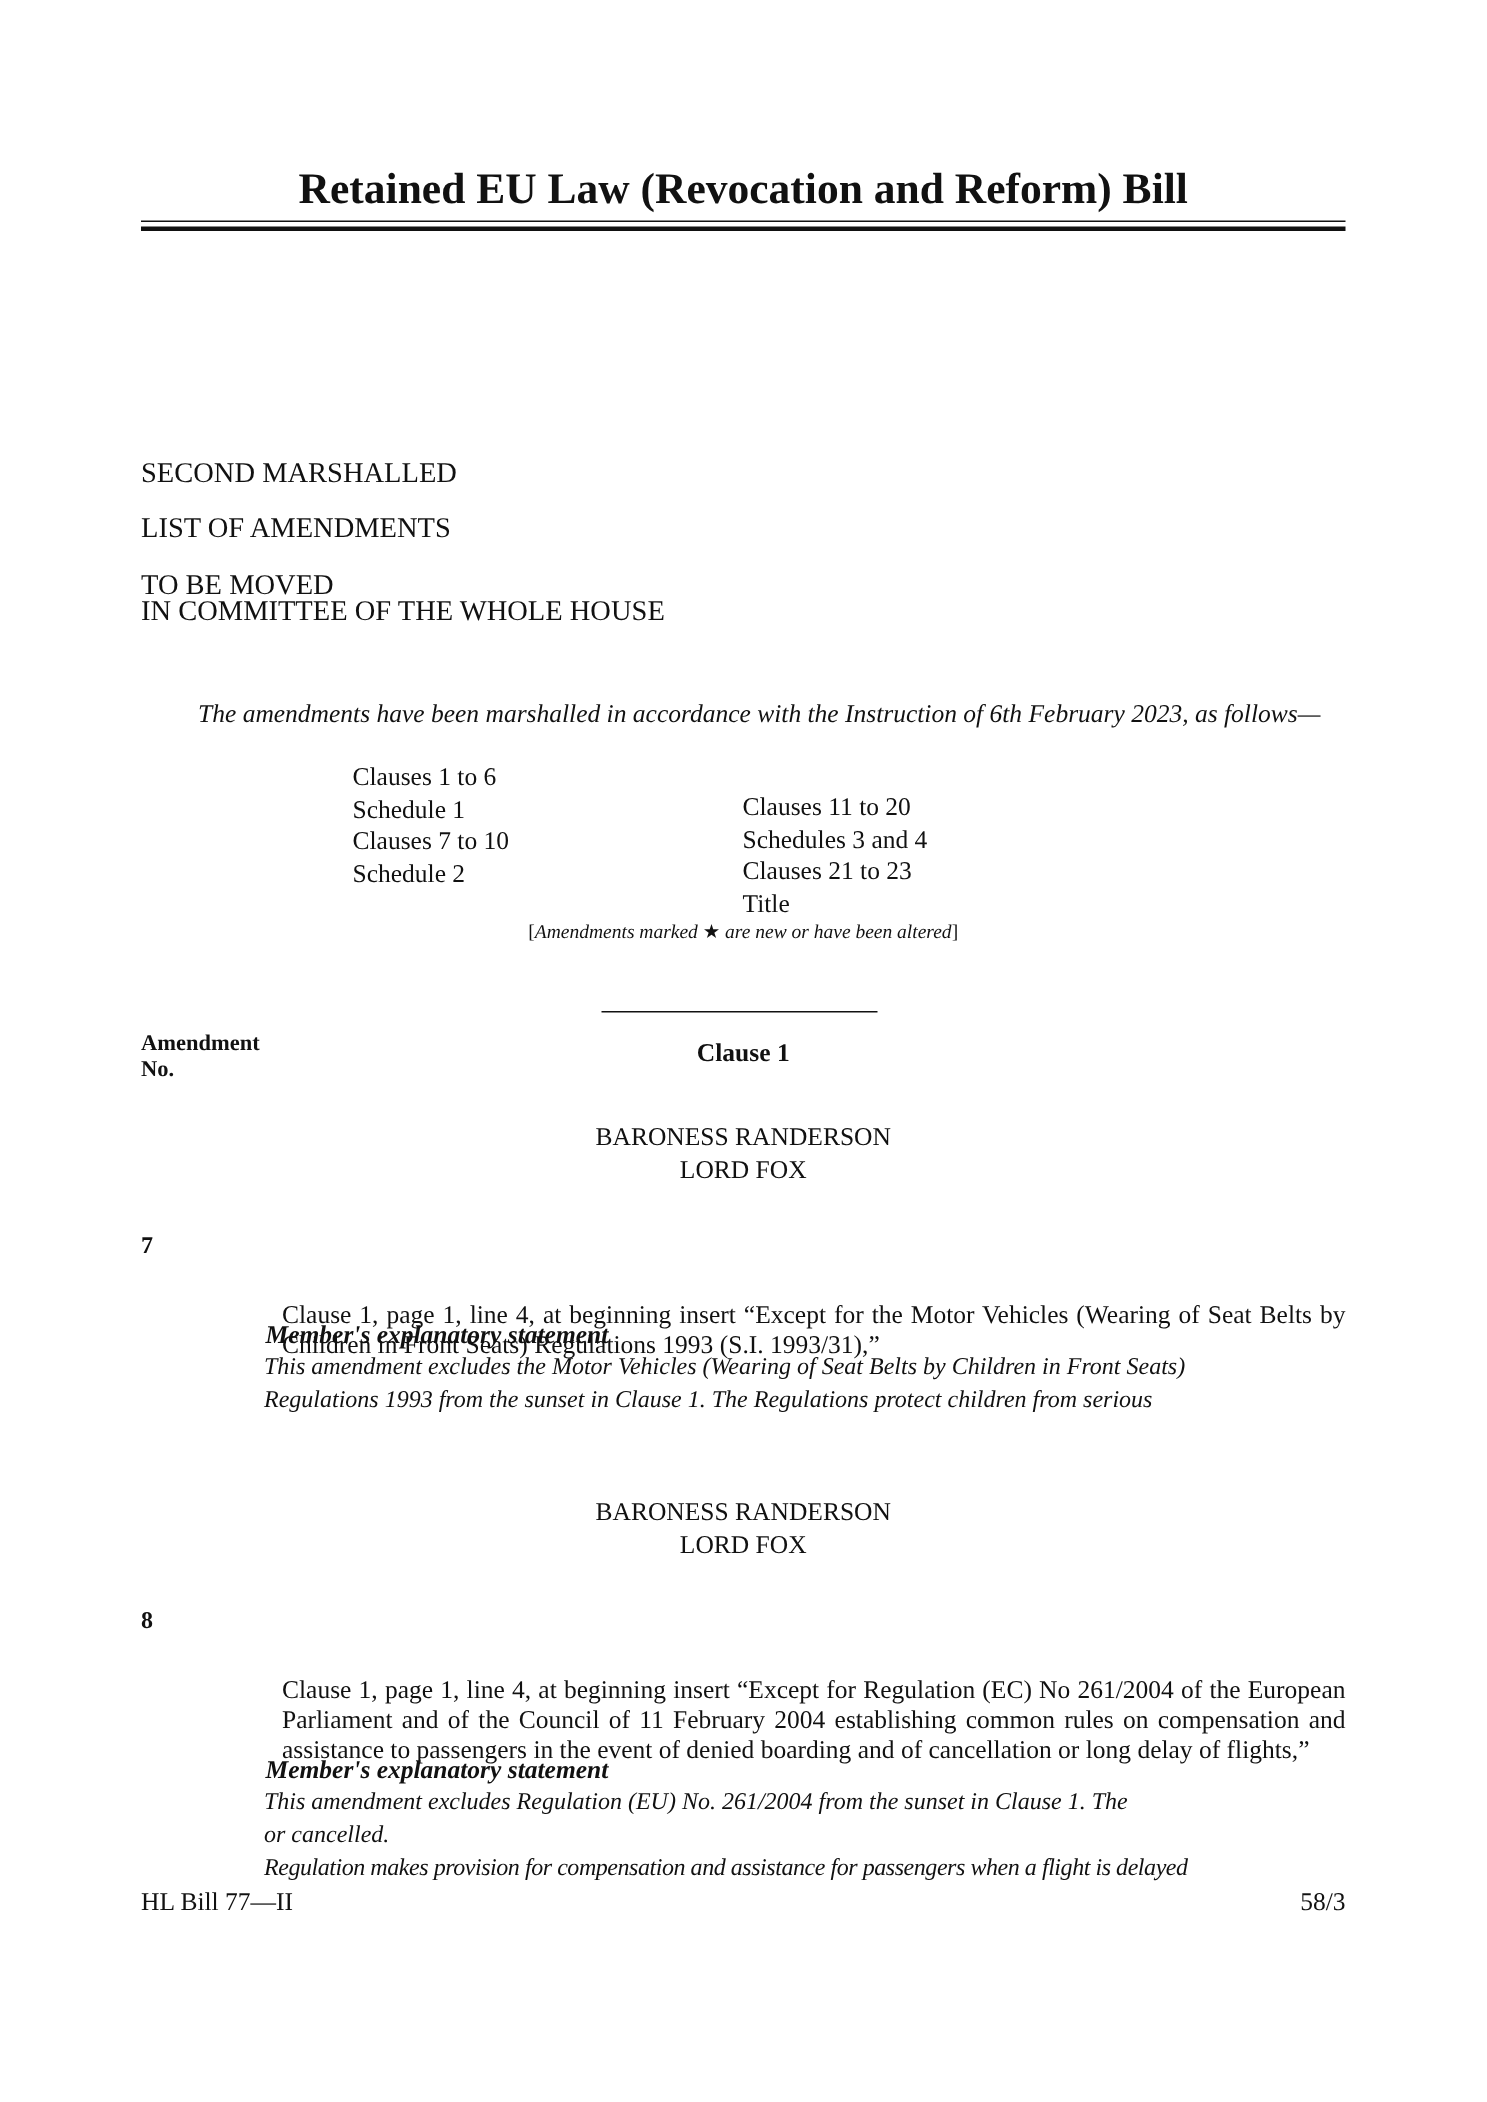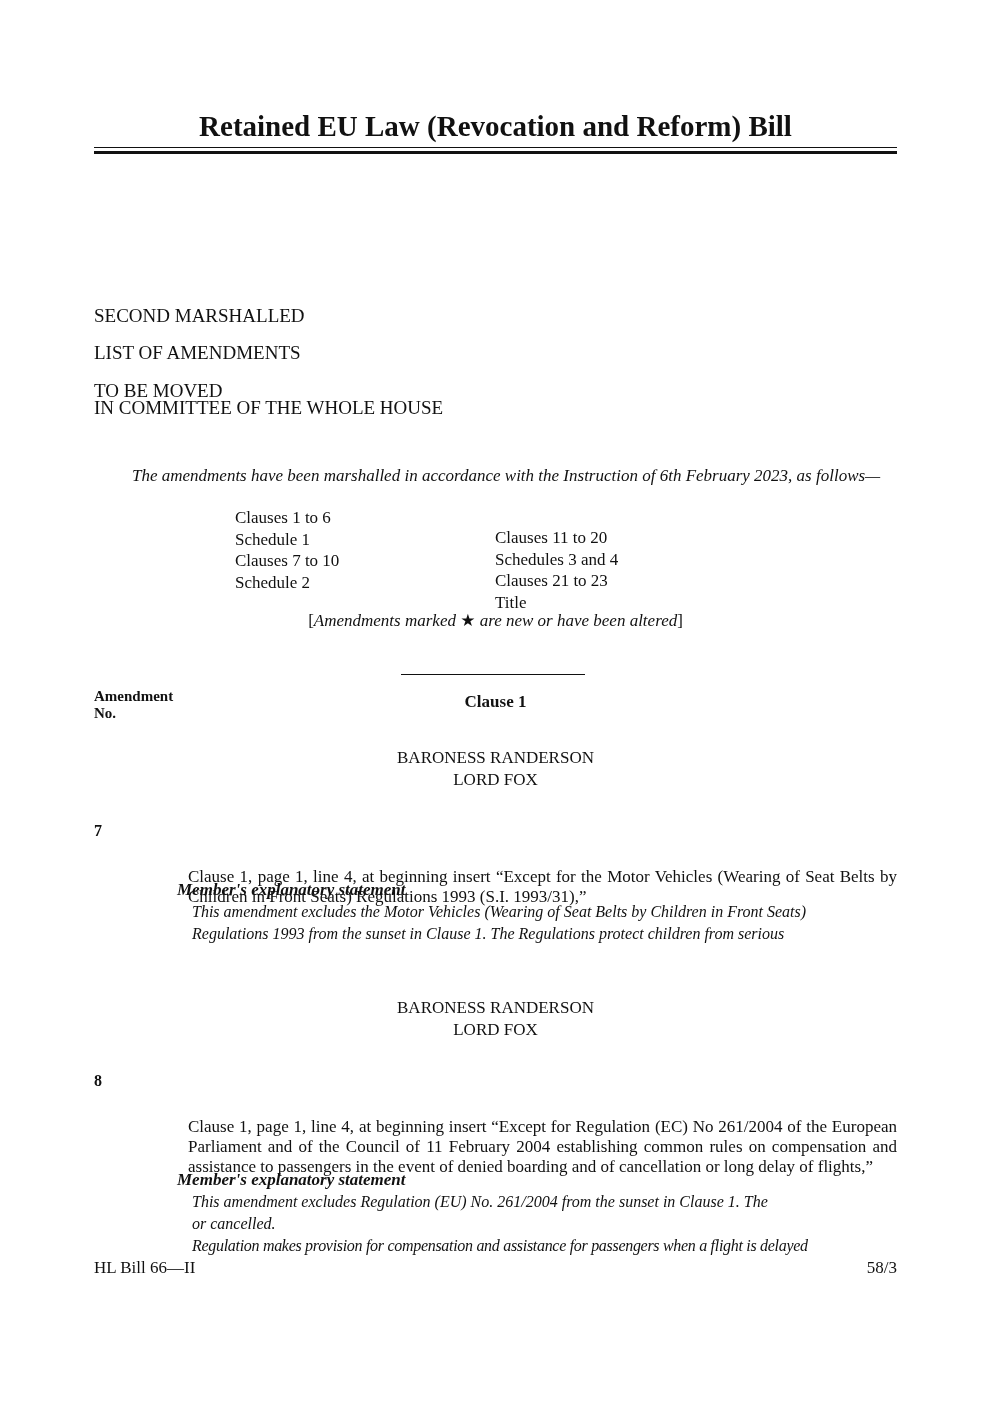--- a/index.html
+++ b/index.html
@@ -21,21 +21,21 @@
   }
 
   .instr {
     left: 94px; width: 803px; top: 465px; font-size: 17px; font-style: italic;
     line-height: 21px; text-indent: 38px; text-align: justify; text-align-last: left;
   }
   .grp-col { font-size: 17px; line-height: 21.5px; }
   .grp-col div { white-space: nowrap; }
 
   .note {
-    left: 94px; width: 803px; top: 610px; text-align: center; font-size: 17px; line-height: 22px;
+    left: 94px; width: 803px; top: 610px; text-align: center; font-size: 13px; line-height: 22px;
   }
   .note i { font-style: italic; }
 
   .short-rule { left: 401px; width: 184px; top: 674px; height: 0; border-top: 1.2px solid #111; }
 
   .amend-no-label {
     left: 94px; top: 688px; font-size: 15px; font-weight: bold; line-height: 17px;
   }
   .clause-heading {
     left: 94px; width: 803px; top: 691px; text-align: center; font-size: 17px; font-weight: bold; line-height: 22px;
@@ -50,21 +50,21 @@
     left: 188px; width: 709px; font-size: 17px; line-height: 20px;
     text-align: justify;
     margin-top: 46px;
   }
   .amend-text.last-left { text-align-last: left; }
 
   .expl-title {
     left: 177px; width: 709px; font-size: 17px; font-weight: bold; font-style: italic; line-height: 20px;
   }
   .expl-body {
-    left: 192px; width: 709px; font-size: 16px; font-style: italic; line-height: 22px;
+    left: 176px; width: 709px; font-size: 16px; font-style: italic; line-height: 22px;
   }
 
   .footer-left { left: 94px; top: 1258px; font-size: 17px; line-height: 20px; }
   .footer-right { right: 94px; top: 1258px; font-size: 17px; line-height: 20px; text-align: right; }
 </style>
 </head>
 <body>
 
 <div class="abs title">Retained EU Law (Revocation and Reform) Bill</div>
 <div class="abs rule-thin"></div>
@@ -120,14 +120,14 @@
 </div>
 <div class="abs amend-num" style="top:1071px">8</div>
 <div class="abs amend-text last-left" style="top:1071px">Clause 1, page 1, line 4, at beginning insert “Except for Regulation (EC) No 261/2004 of the European Parliament and of the Council of 11 February 2004 establishing common rules on compensation and assistance to passengers in the event of denied boarding and of cancellation or long delay of flights,”</div>
 <div class="abs expl-title" style="top:1170px">Member's explanatory statement</div>
 <div class="abs expl-body" style="top:1191px">
   <div>This amendment excludes Regulation (EU) No. 261/2004 from the sunset in Clause 1. The</div>
   <div>or cancelled.</div>
   <div style="letter-spacing:-0.3px">Regulation makes provision for compensation and assistance for passengers when a flight is delayed</div>
 </div>
 
-<div class="abs footer-left">HL Bill 66—II</div>
+<div class="abs footer-left">HL Bill 77—II</div>
 <div class="abs footer-right">58/3</div>
 
 </body></html>

